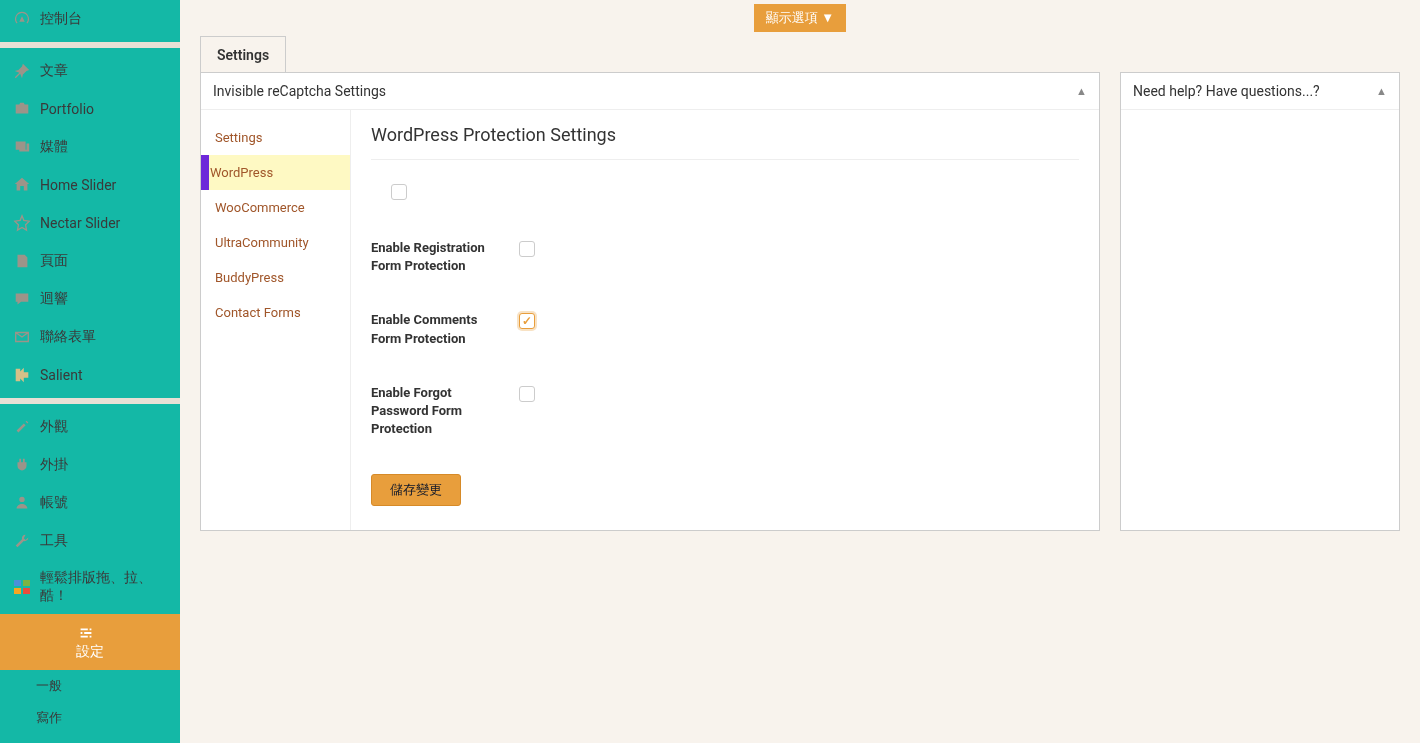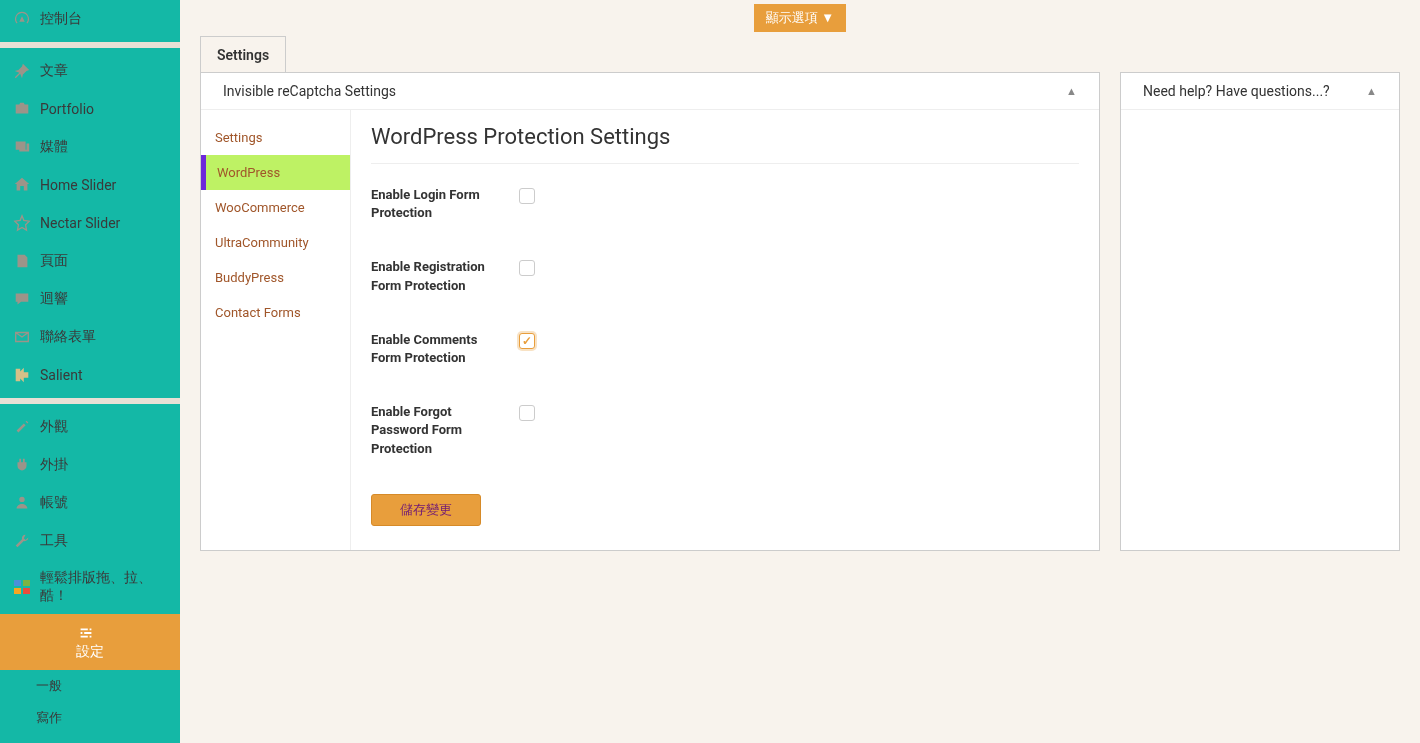--- a/index.html
+++ b/index.html
@@ -14,35 +14,35 @@
 .menu-separator { height: 6px; background: #e8e0d5; margin: 4px 0; }
 .main { flex: 1; padding: 0 20px 20px 20px; overflow-y: auto; position: relative; }
 .top-bar { display: flex; justify-content: center; padding: 4px 0; }
 .show-options-btn { background: #e89e3c; color: #fff; padding: 5px 12px; font-size: 13px; border: none; cursor: pointer; }
 .tab-container { margin-top: 0; }
 .tab { display: inline-block; background: #f8f3ed; border: 1px solid #ccc; padding: 10px 16px; font-size: 14px; font-weight: 600; color: #333; border-bottom: none; }
 .content-row { display: flex; gap: 20px; margin-top: -1px; }
 .panel { background: #fff; border: 1px solid #ccc; }
 .main-panel { flex: 1; }
 .help-panel { width: 280px; }
-.panel-header { display: flex; justify-content: space-between; align-items: center; padding: 10px 22px; border-bottom: 1px solid #eee; font-size: 14px; color: #333; }
+.panel-header { display: flex; justify-content: space-between; align-items: center; padding: 10px 12px; border-bottom: 1px solid #eee; font-size: 14px; color: #333; }
 .panel-header .toggle { color: #888; font-size: 11px; cursor: pointer; }
 .panel-body { display: flex; }
 .sub-nav { width: 150px; border-right: 1px solid #eee; padding: 10px 0; }
 .sub-nav-item { padding: 10px 14px; color: #a0562a; font-size: 13px; cursor: pointer; }
-.sub-nav-item.active { border-left: 5px solid #6d28d9; background: #bef264; padding-left: 11px; }
+.sub-nav-item.active { border-left: 8px solid #6d28d9; background: #fef9c3; padding-left: 1px; }
 .settings-content { flex: 1; padding: 14px 20px 24px 20px; }
-.settings-content h2 { font-size: 22px; font-weight: 400; color: #333; border-bottom: 1px solid #eee; padding-bottom: 14px; margin-bottom: 22px; }
+.settings-content h2 { font-size: 18px; font-weight: 400; color: #333; border-bottom: 1px solid #eee; padding-bottom: 14px; margin-bottom: 22px; }
 .setting-row { display: flex; align-items: flex-start; margin-bottom: 36px; }
 .setting-label { width: 128px; font-size: 13px; font-weight: 700; color: #333; line-height: 1.4; }
 .setting-control { padding-left: 20px; padding-top: 2px; }
 .checkbox { width: 16px; height: 16px; border: 1px solid #ccc; border-radius: 3px; background: #fff; display: inline-flex; align-items: center; justify-content: center; cursor: pointer; }
 .checkbox.checked { border-color: #e89e3c; box-shadow: 0 0 0 2px rgba(232,158,60,0.3); }
 .checkbox.checked::after { content: '✓'; color: #e89e3c; font-weight: bold; font-size: 12px; }
-.save-btn { background: #e89e3c; color: #701a75; border: 1px solid #d68a28; padding: 6px 28px; font-size: 13px; cursor: pointer; border-radius: 3px; }
+.save-btn { background: #e89e3c; color: #0f172a; border: 1px solid #d68a28; padding: 6px 18px; font-size: 13px; cursor: pointer; border-radius: 3px; }
 .help-body { padding: 18px 14px; text-align: center; }
 .recaptcha-logo { width: 130px; height: 130px; margin: 0 auto 20px auto; }
 .help-hr { border: none; border-top: 1px solid #eee; margin: 14px 0; }
 .contact-btn { background: #0073aa; color: #fff; border: none; padding: 8px 14px; font-size: 13px; font-weight: 600; cursor: pointer; border-radius: 3px; }
 svg { width: 18px; height: 18px; fill: currentColor; }
 .colored-icon svg { width: 20px; height: 20px; }
 </style>
 </head>
 <body>
 
@@ -204,21 +204,20 @@
           <div class="sub-nav-item">Settings</div>
           <div class="sub-nav-item active">WordPress</div>
           <div class="sub-nav-item">WooCommerce</div>
           <div class="sub-nav-item">UltraCommunity</div>
           <div class="sub-nav-item">BuddyPress</div>
           <div class="sub-nav-item">Contact Forms</div>
         </div>
         <div class="settings-content">
           <h2>WordPress Protection Settings</h2>
           <div class="setting-row">
-            <div class="setting-label">Enable Login Form Protection</div>
             <div class="setting-control"><span class="checkbox"></span></div>
           </div>
           <div class="setting-row">
             <div class="setting-label">Enable Registration Form Protection</div>
             <div class="setting-control"><span class="checkbox"></span></div>
           </div>
           <div class="setting-row">
             <div class="setting-label">Enable Comments Form Protection</div>
             <div class="setting-control"><span class="checkbox checked"></span></div>
           </div>

